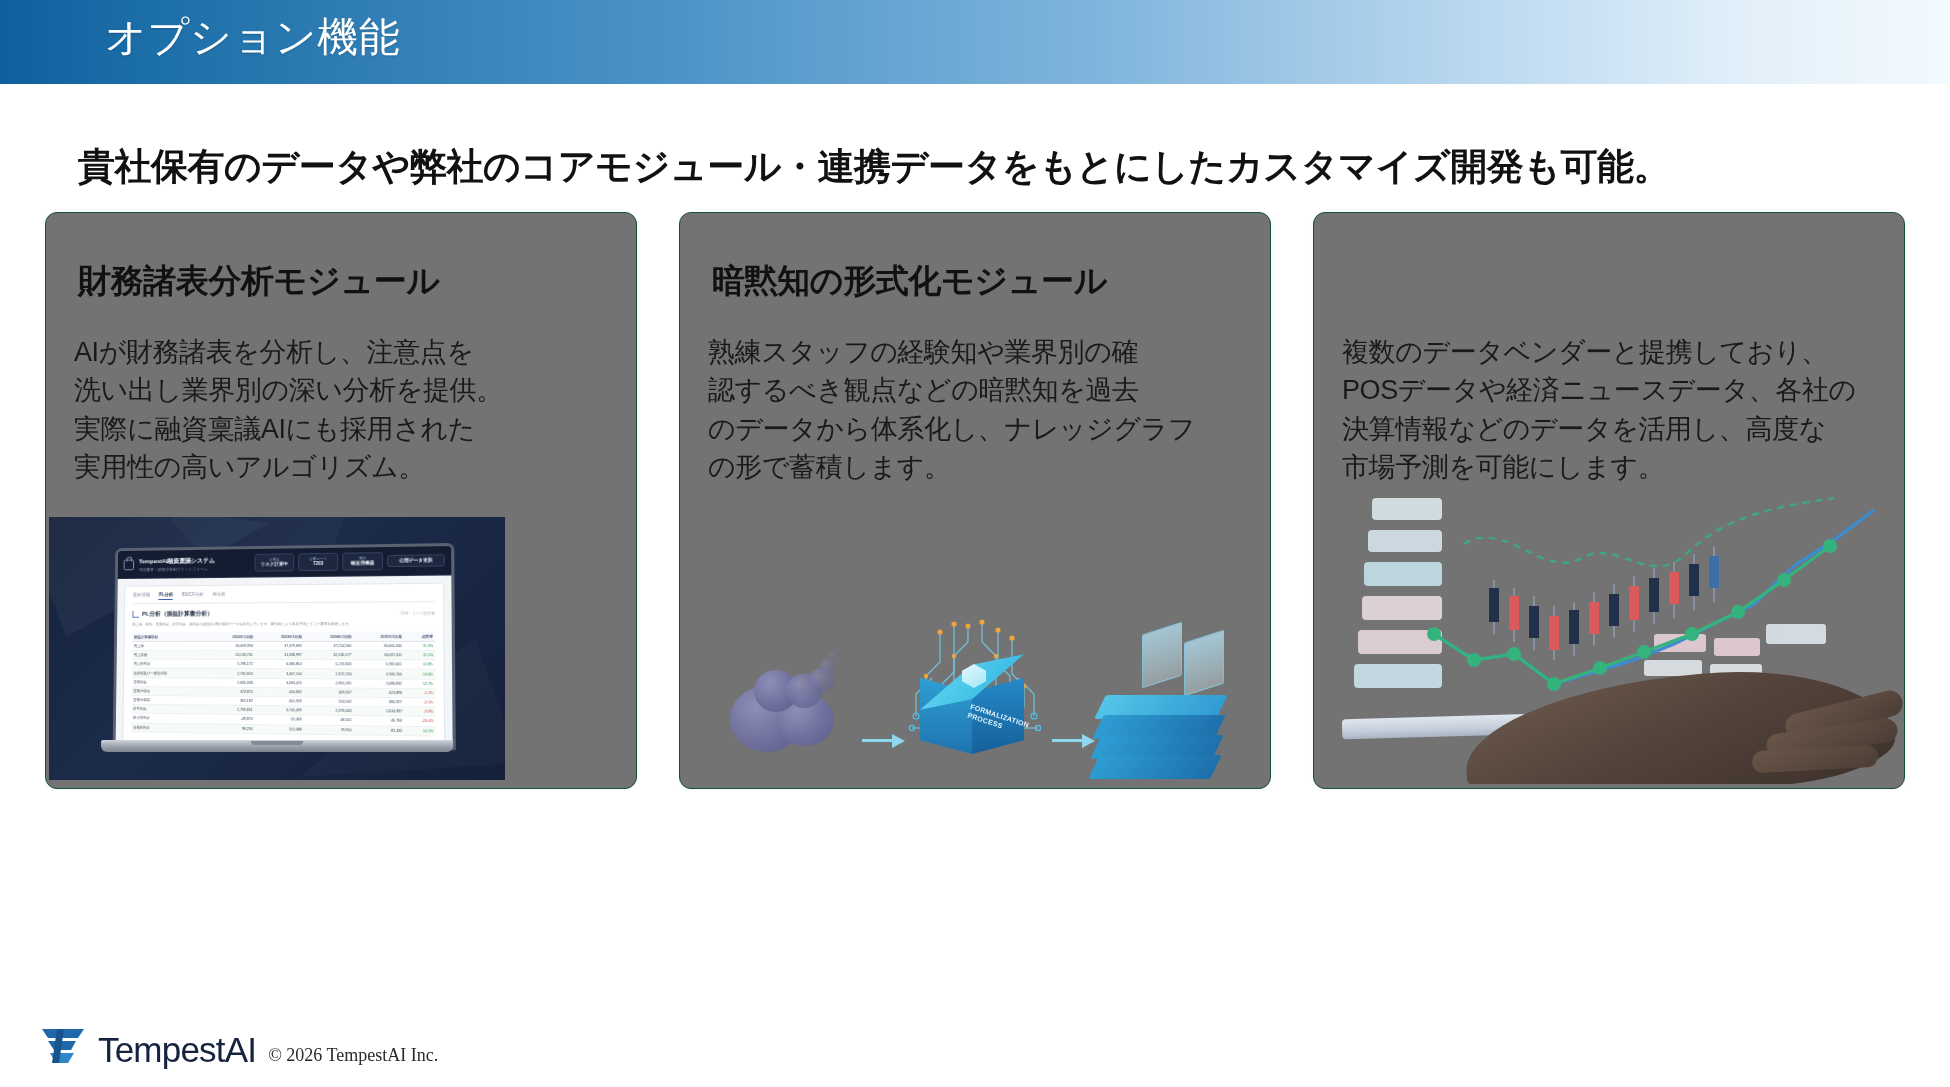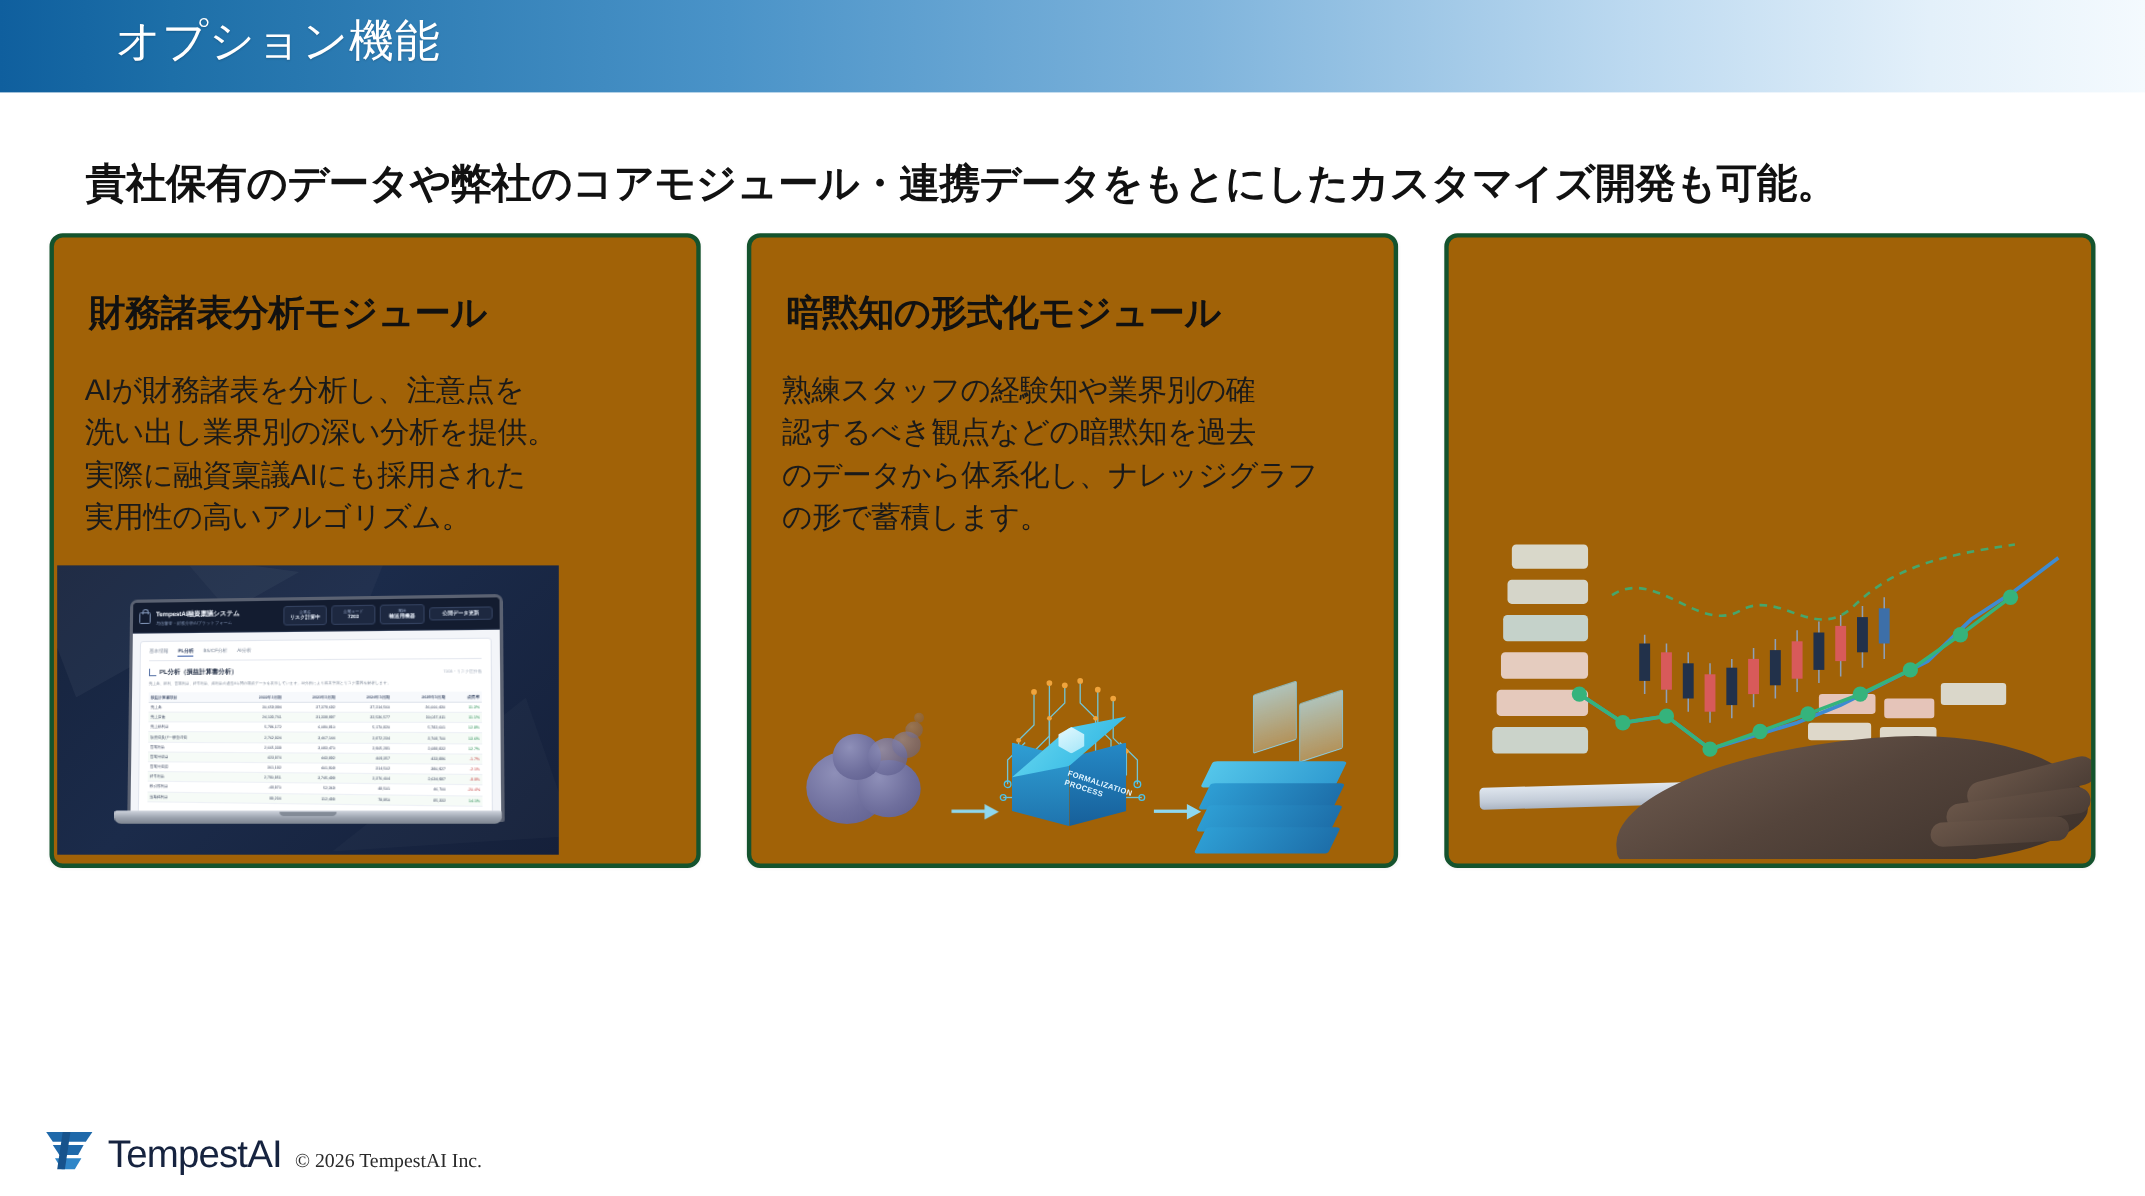--- a/index.html
+++ b/index.html
@@ -64,22 +64,22 @@
     left: 45px;
     top: 212px;
     width: 1860px;
     height: 577px;
     display: flex;
     gap: 42px;
   }
   .card {
     position: relative;
     flex: 1 1 0;
-    background: #a16207;
-    border: 4px solid #14532d;
+    background: #737373;
+    border: 1px solid #14532d;
     border-radius: 12px;
     box-shadow: 0 1px 3px rgba(0,0,0,0.05);
     overflow: hidden;
   }
   .card-title {
     position: absolute;
     left: 32px;
     top: 46px;
     font-size: 33px;
     font-weight: bold;
@@ -662,20 +662,24 @@
         <div class="kg-panel" style="left:94px; top:2px;"></div>
         <div class="kg-layer top" style="left:10px; top:50px;"></div>
         <div class="kg-layer" style="left:8px;  top:70px;"></div>
         <div class="kg-layer" style="left:6px;  top:90px;"></div>
         <div class="kg-layer" style="left:4px;  top:110px;"></div>
       </div>
     </div>
   </div>
 
   <div class="card">
+    <div class="card-body">複数のデータベンダーと提携しており、
+POSデータや経済ニュースデータ、各社の
+決算情報などのデータを活用し、高度な
+市場予測を可能にします。</div>
 
     <div class="card-media media-mkt">
       <svg class="mkt-chart" viewBox="0 0 590 230" preserveAspectRatio="none">
 
         <g opacity="0.8">
           <rect x="58" y="14" width="70" height="22" rx="4" fill="#e8f6fb"></rect>
           <rect x="54" y="46" width="74" height="22" rx="4" fill="#e3f2fa"></rect>
           <rect x="50" y="78" width="78" height="24" rx="4" fill="#cfeefb"></rect>
           <rect x="48" y="112" width="80" height="24" rx="4" fill="#f7e7ee"></rect>
           <rect x="44" y="146" width="84" height="24" rx="4" fill="#f6e3ea"></rect>

